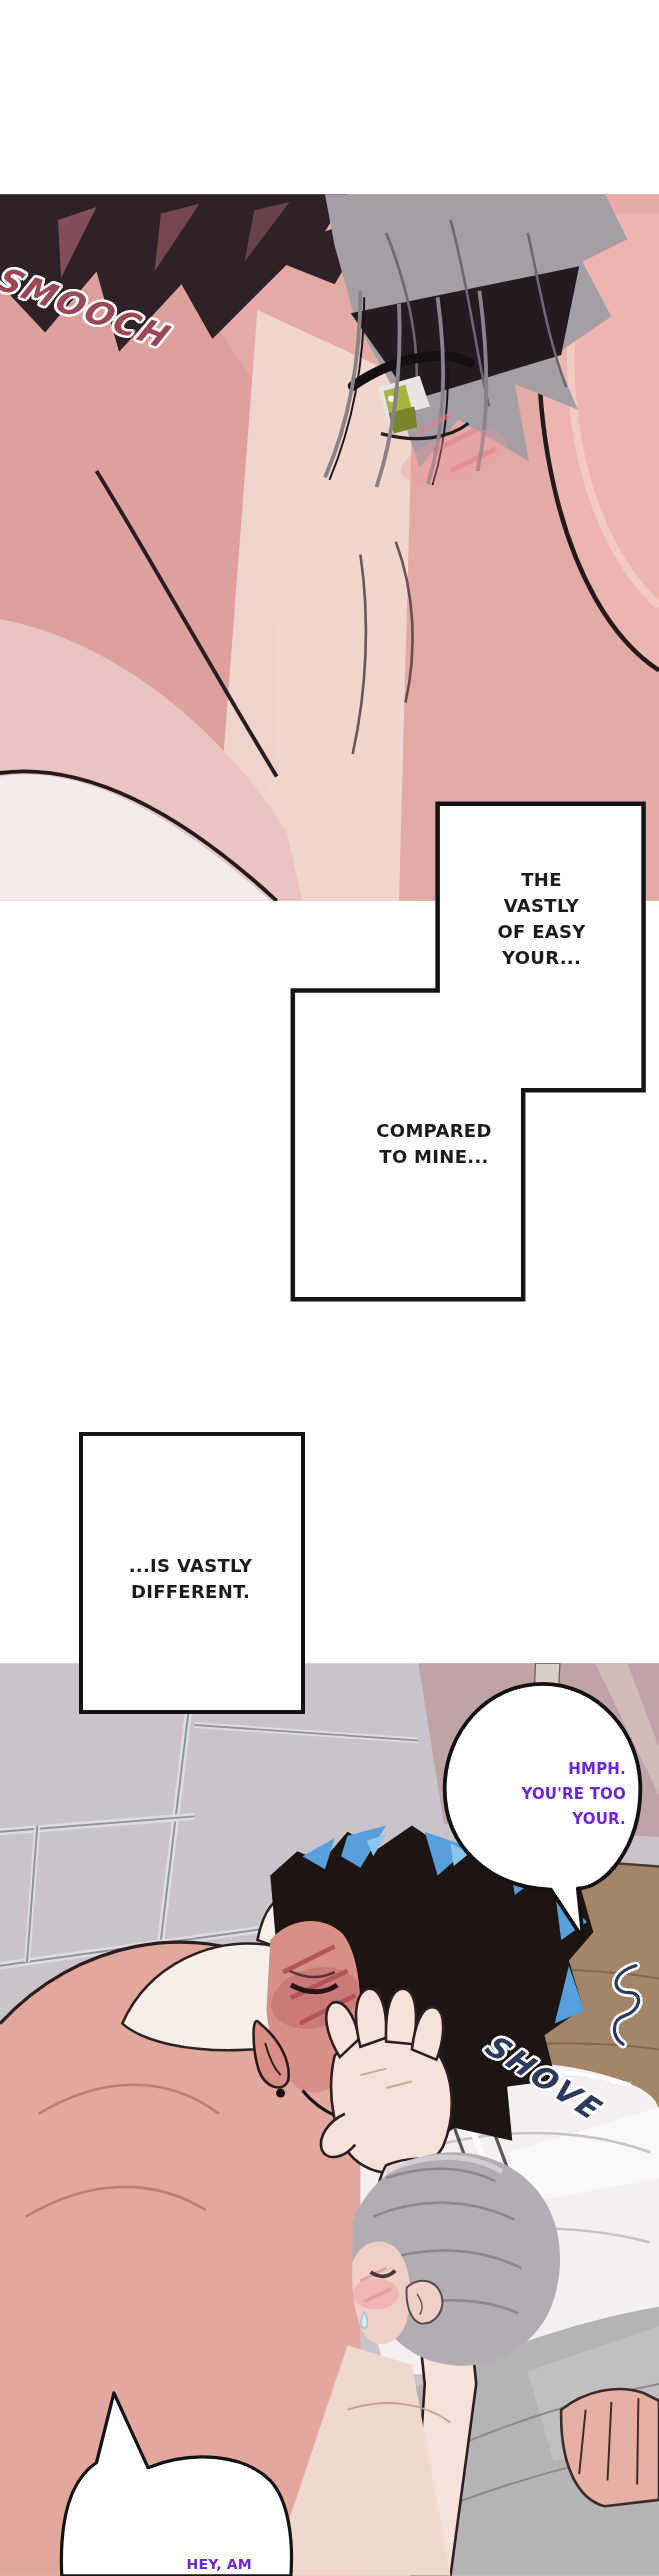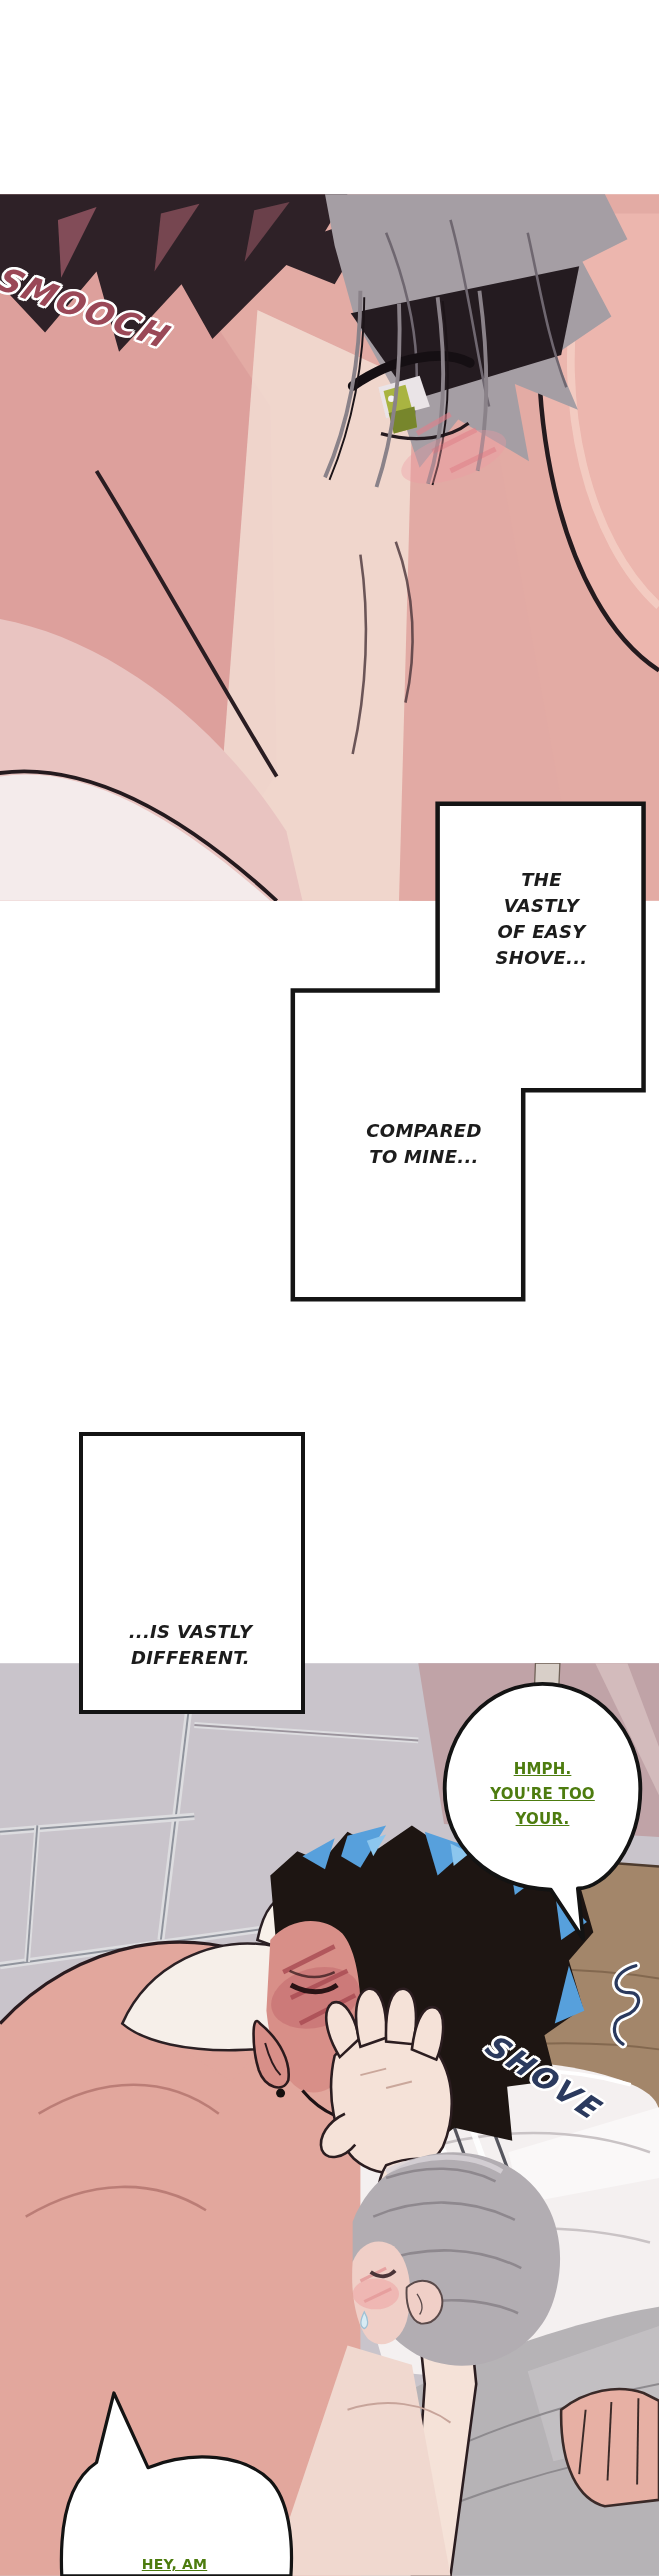--- a/index.html
+++ b/index.html
@@ -7,35 +7,35 @@
         font-family:"DejaVu Sans",sans-serif;}
   .abs{position:absolute;}
   .panel{position:absolute;left:0;width:659px;overflow:hidden;}
   .panel svg{display:block;}
   #panel1{top:194px;height:707px;z-index:1;}
   #panel2{top:1663px;height:913px;z-index:3;}
   #caption-ab{left:0;top:799px;z-index:2;}
   .caption-box-c{left:79px;top:1432px;width:218px;height:274px;background:#ffffff;
                  border:4.5px solid #141414;z-index:4;}
   .caption-text{position:absolute;text-align:center;color:#1c1c1c;
-                font-weight:600;font-size:18px;line-height:26px;letter-spacing:0.3px;z-index:5;font-style:italic;}
+                font-weight:600;font-size:18px;line-height:26px;letter-spacing:0.3px;z-index:5;}
   .caption-text span{display:block;}
-  .bubble-text{position:absolute;text-align:center;color:#4d7c0f;
-               font-weight:600;font-size:15px;line-height:25px;letter-spacing:0.2px;z-index:5;text-decoration:underline;}
+  .bubble-text{position:absolute;text-align:right;color:#6d28d9;
+               font-weight:600;font-size:15px;line-height:25px;letter-spacing:0.2px;z-index:5;}
   .bubble-text span{display:block;}
   .sfx{position:absolute;z-index:5;font-weight:bold;font-style:italic;white-space:nowrap;
        text-shadow:-1.9px -1.9px 0 #fff,1.9px -1.9px 0 #fff,-1.9px 1.9px 0 #fff,1.9px 1.9px 0 #fff,
                    0 -2.6px 0 #fff,0 2.6px 0 #fff,-2.6px 0 0 #fff,2.6px 0 0 #fff;}
   #sfx-smooch{left:9px;top:260px;font-size:33px;letter-spacing:2.6px;color:#9a4857;
               transform:rotate(20deg) skewX(-8deg);transform-origin:left top;}
   #sfx-shove{left:501px;top:2029px;font-size:30px;letter-spacing:3.2px;color:#2b3a5e;
              transform:rotate(33deg) skewX(-6deg);transform-origin:left top;}
   #text-weight{left:443px;top:867px;width:197px;}
-  #text-compared{left:296px;top:1118px;width:256px;}
-  #text-different{left:84px;top:1619px;width:213px;text-align:center;}
+  #text-compared{left:306px;top:1118px;width:256px;}
+  #text-different{left:84px;top:1553px;width:213px;text-align:center;}
   #text-hmph{left:459px;top:1757px;width:167px;}
   #text-hey{left:97px;top:2552px;width:155px;font-size:14px;}
 </style>
 </head>
 <body>
 
 <div class="page">
 
   <section id="panel1" class="panel">
     <svg width="659" height="707" viewBox="0 0 1024 1098">
@@ -101,21 +101,21 @@
   <span id="sfx-smooch" class="sfx">SMOOCH</span>
 
   <svg id="caption-ab" class="abs" width="659" height="509" viewBox="0 1240 1024 790">
     <polygon points="680,1247 1000,1247 1000,1692 813,1692 813,2017 455,2017 455,1537 680,1537" fill="#ffffff" stroke="#141414" stroke-width="7"></polygon>
   </svg>
 
   <div id="text-weight" class="caption-text">
     <span>THE</span>
     <span>VASTLY</span>
     <span>OF EASY</span>
-    <span>SHOVE...</span>
+    <span>YOUR...</span>
   </div>
   <div id="text-compared" class="caption-text">
     <span>COMPARED</span>
     <span>TO MINE...</span>
   </div>
 
   <section id="panel2" class="panel">
     <svg width="659" height="913" viewBox="0 0 1024 1418">
       <rect x="0" y="0" width="1024" height="1418" fill="#c9c4cb"></rect>
       <g>

